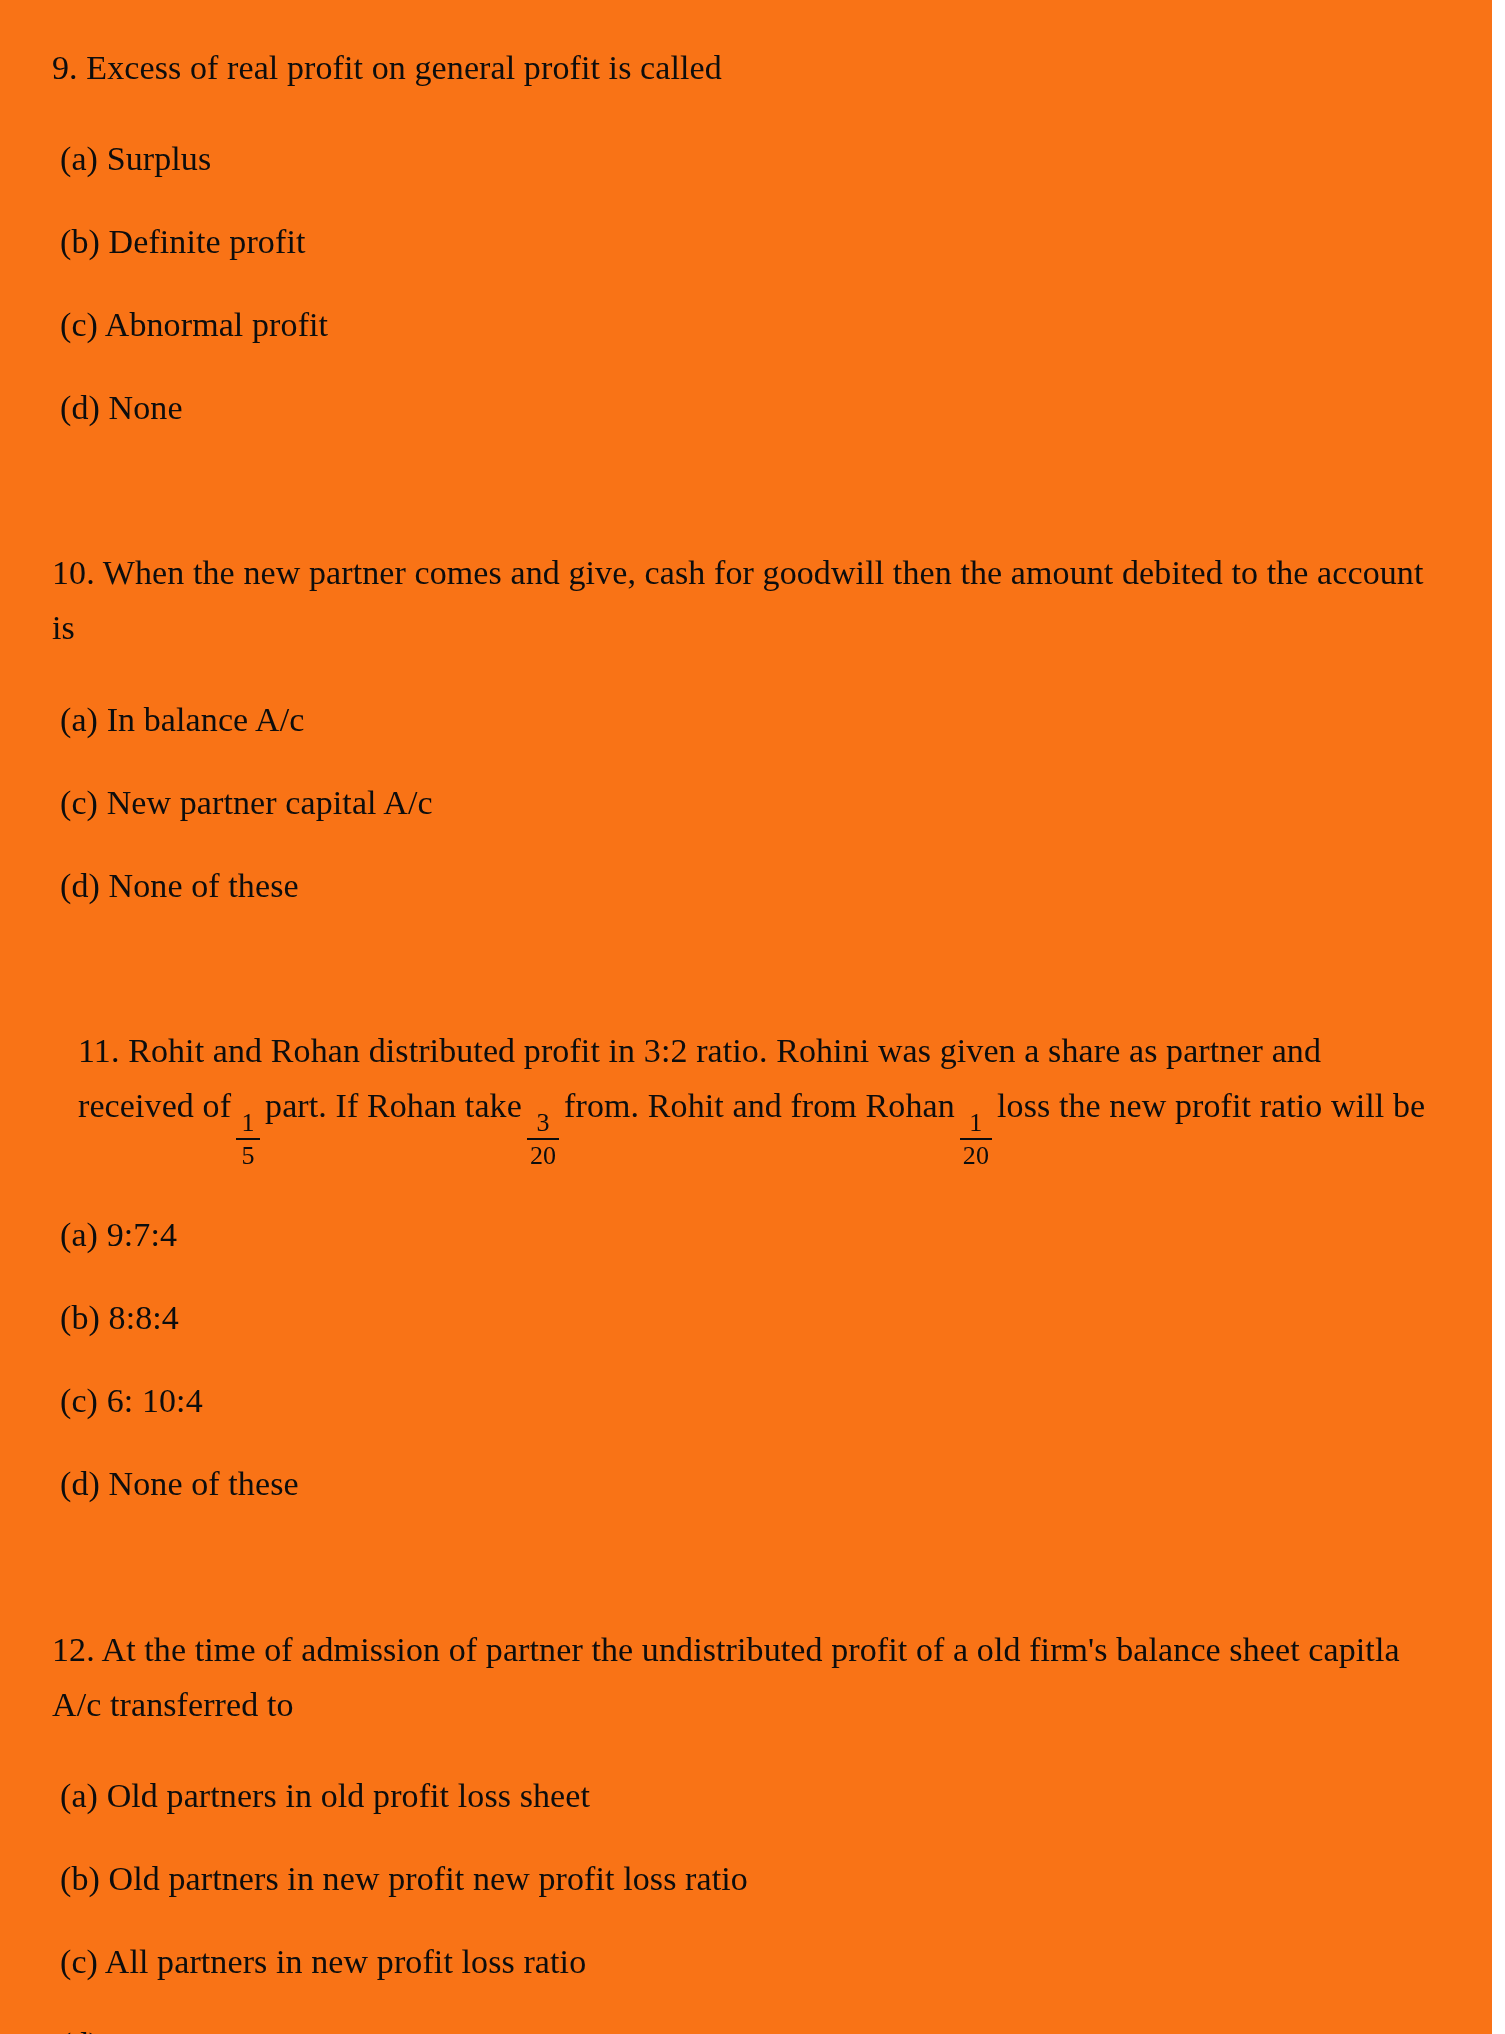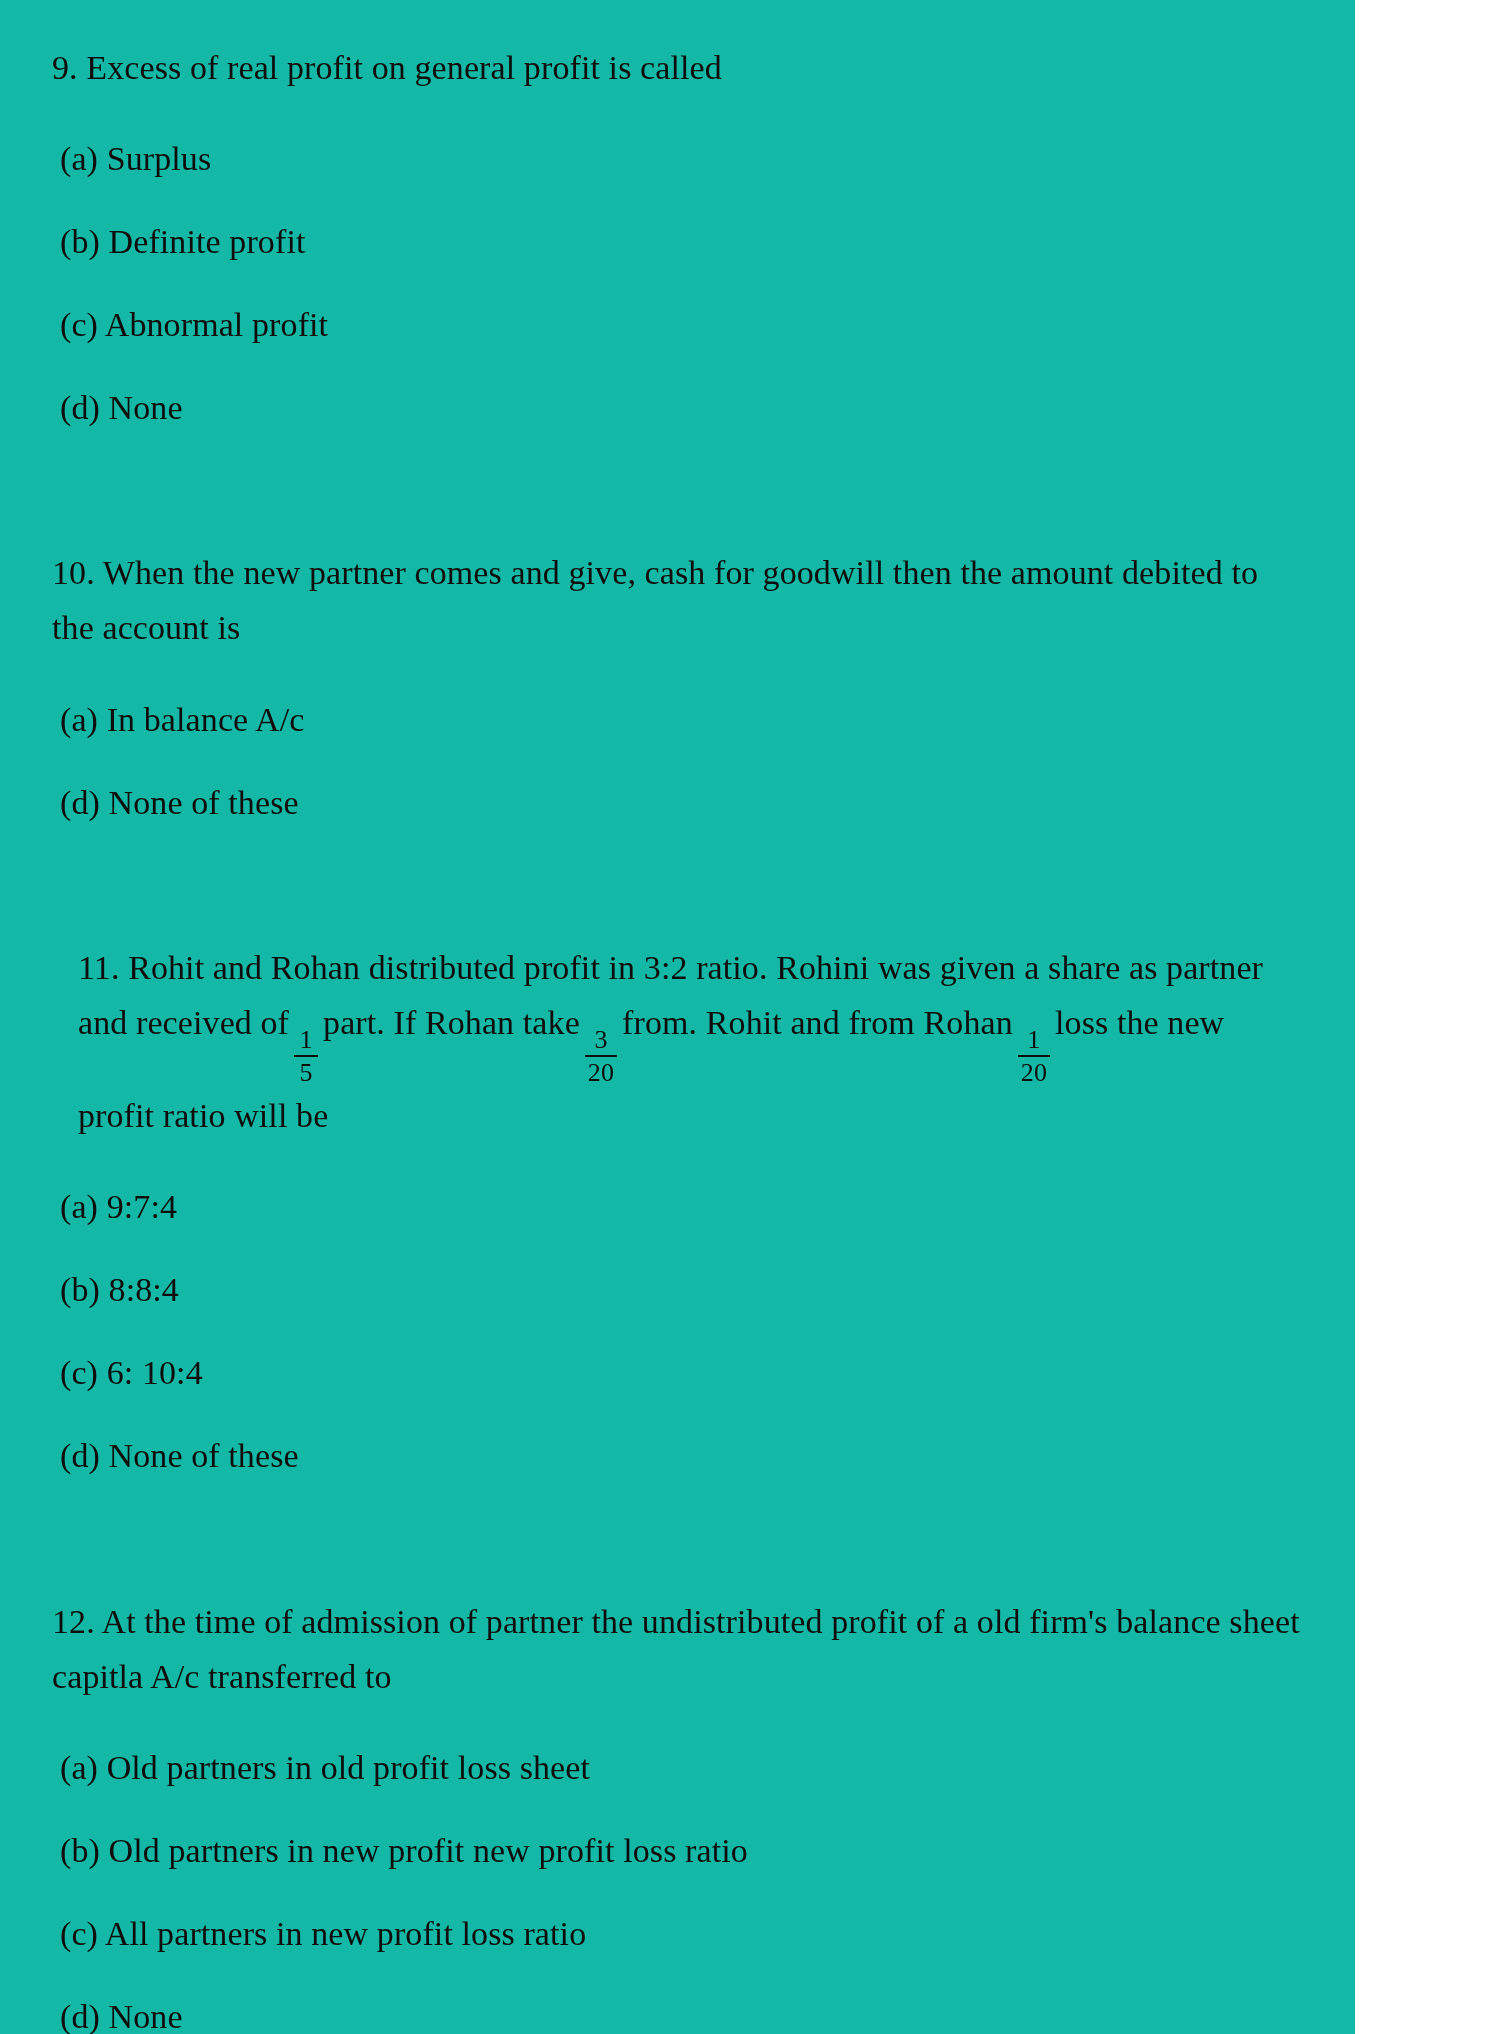--- a/index.html
+++ b/index.html
@@ -9,23 +9,23 @@
   }
   body {
     width: 1505px;
     height: 2034px;
     font-family: "Liberation Serif", "DejaVu Serif", serif;
     color: #000000;
     -webkit-font-smoothing: antialiased;
   }
   .page {
     position: relative;
-    width: 1355px;
+    width: 1492px;
     height: 2034px;
-    background: #14b8a6;
+    background: #f97316;
     box-sizing: border-box;
     padding: 40px 52px 0 52px;
     overflow: hidden;
   }
   .question-block {
     margin: 0 0 0 0;
   }
   .q-stem {
     font-size: 34px;
     line-height: 1.62;
@@ -93,20 +93,21 @@
     <p class="q-option">(c) Abnormal profit</p>
     <p class="q-option">(d) None</p>
   </div>
 
   <div class="gap-block-lg"></div>
 
   <div class="question-block">
     <p class="q-stem">10. When the new partner comes and give, cash for goodwill then the amount debited to the account is</p>
     <div class="gap-small"></div>
     <p class="q-option">(a) In balance A/c</p>
+    <p class="q-option">(c) New partner capital A/c</p>
     <p class="q-option">(d) None of these</p>
   </div>
 
   <div class="gap-block-lg"></div>
 
   <div class="question-block">
     <p class="q-stem stem-flow"><span>11. Rohit and Rohan distributed profit in 3:2 ratio. Rohini was given a share as partner and received of</span><span class="frac">
           <span class="num">1</span>
           <span class="bar"></span>
           <span class="den">5</span>

